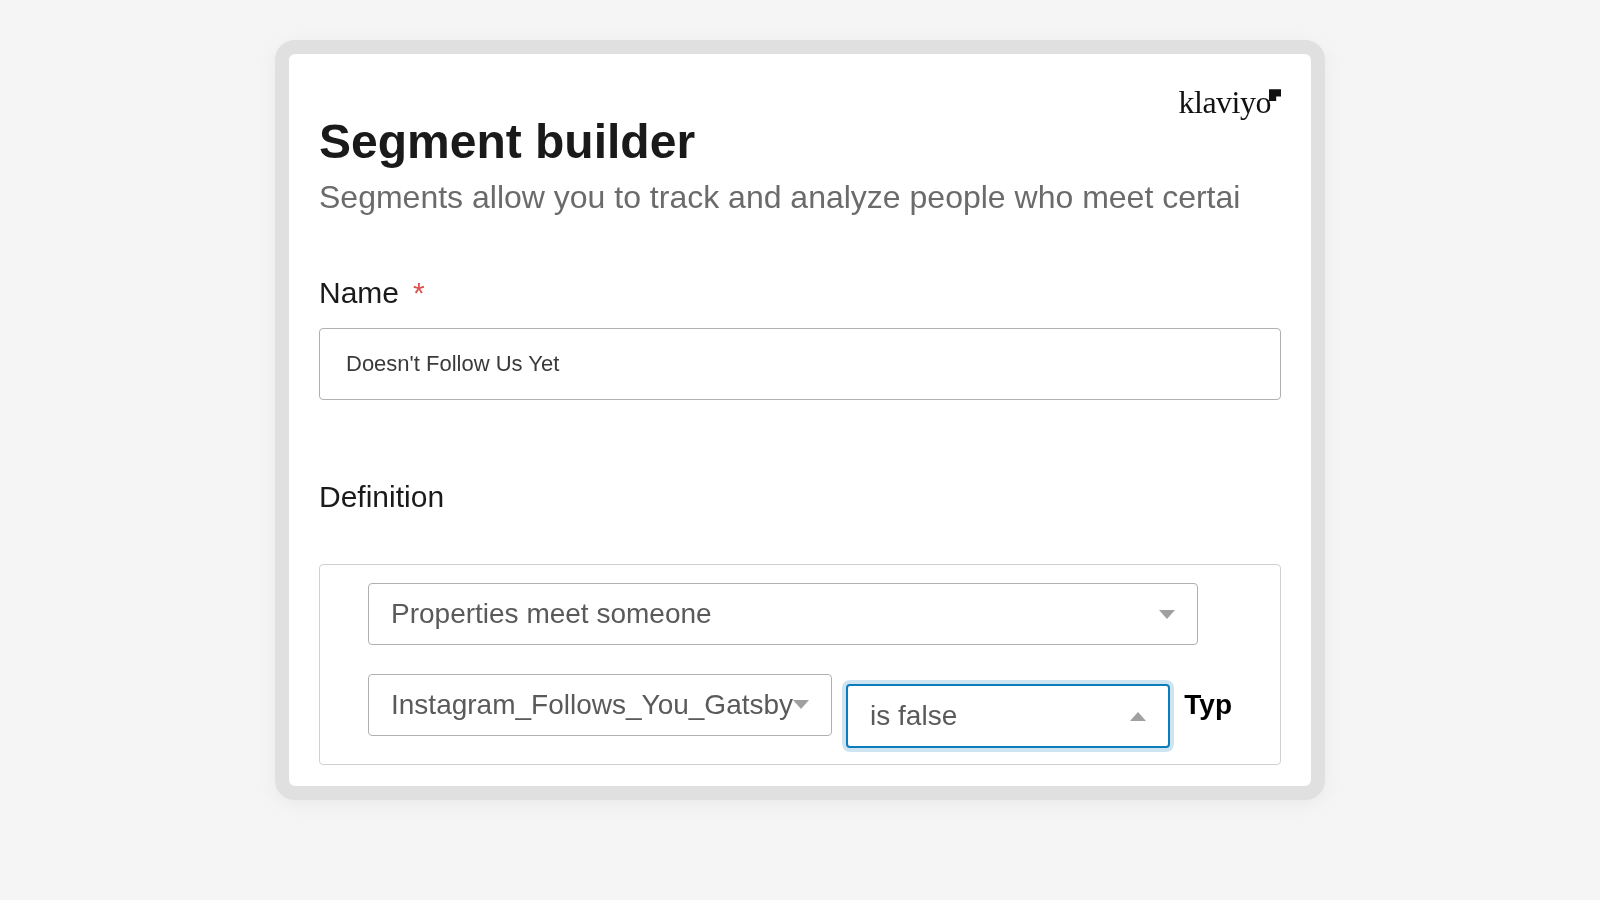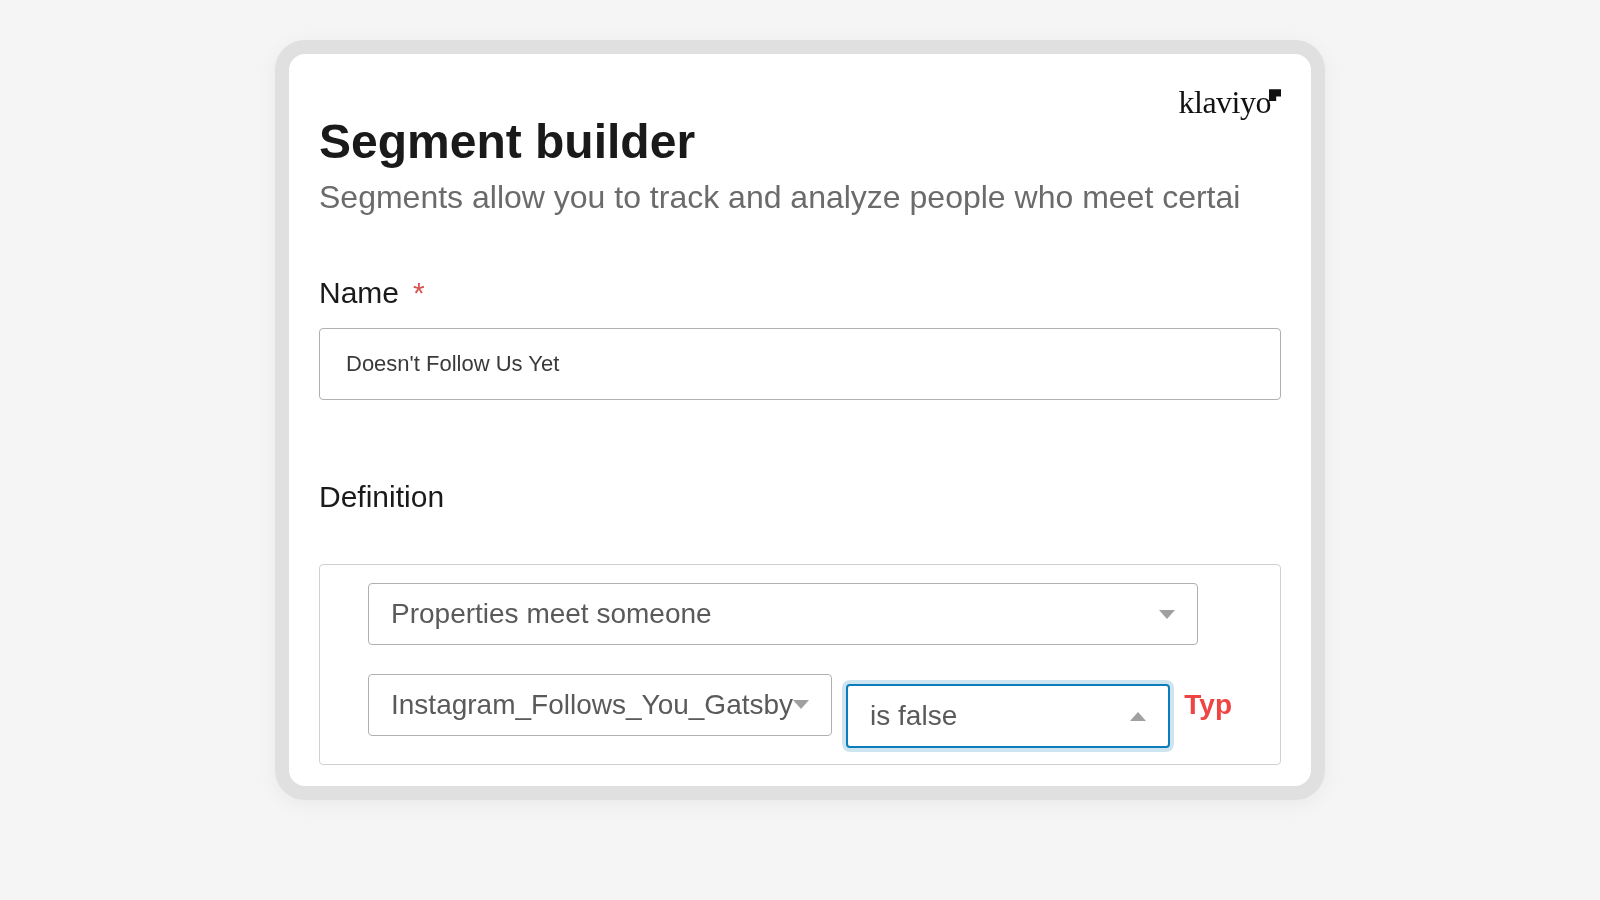--- a/index.html
+++ b/index.html
@@ -12,21 +12,21 @@
       background: #f5f5f5;
       display: flex;
       justify-content: center;
       align-items: flex-start;
       min-height: 900px;
       padding: 40px 0;
     }
     .device-frame {
       width: 1050px;
       background: #fff;
-      border-radius: 30px;
+      border-radius: 20px;
       border: 14px solid #e0e0e0;
       overflow: hidden;
       position: relative;
       height: 760px;
       box-shadow: 0 4px 20px rgba(0,0,0,0.05);
     }
     .content {
       padding: 60px 30px 0 30px;
       position: relative;
       height: 100%;
@@ -140,21 +140,21 @@
     .caret-up {
       width: 0;
       height: 0;
       border-left: 8px solid transparent;
       border-right: 8px solid transparent;
       border-bottom: 9px solid #a0a0a0;
     }
     .type-label {
       font-size: 28px;
       font-weight: 700;
-      color: #ef4444;
+      color: #000000;
       white-space: nowrap;
     }
   </style>
 </head>
 <body>
 
 <div class="device-frame">
   <div class="content">
 
     <div class="logo">

